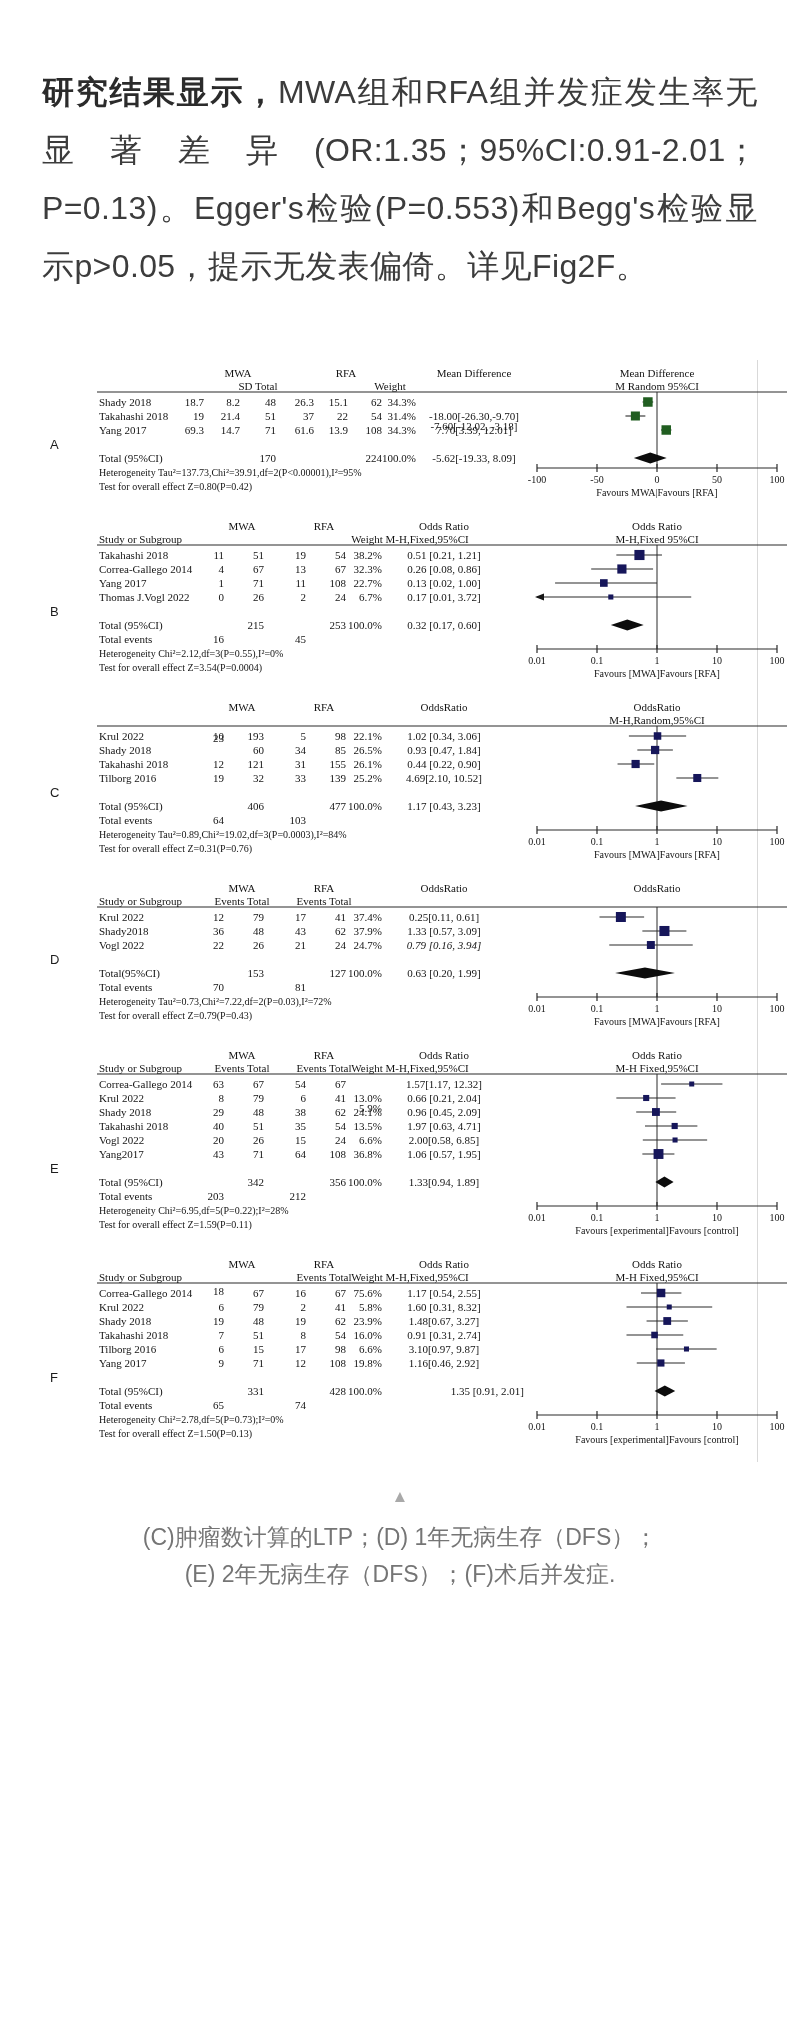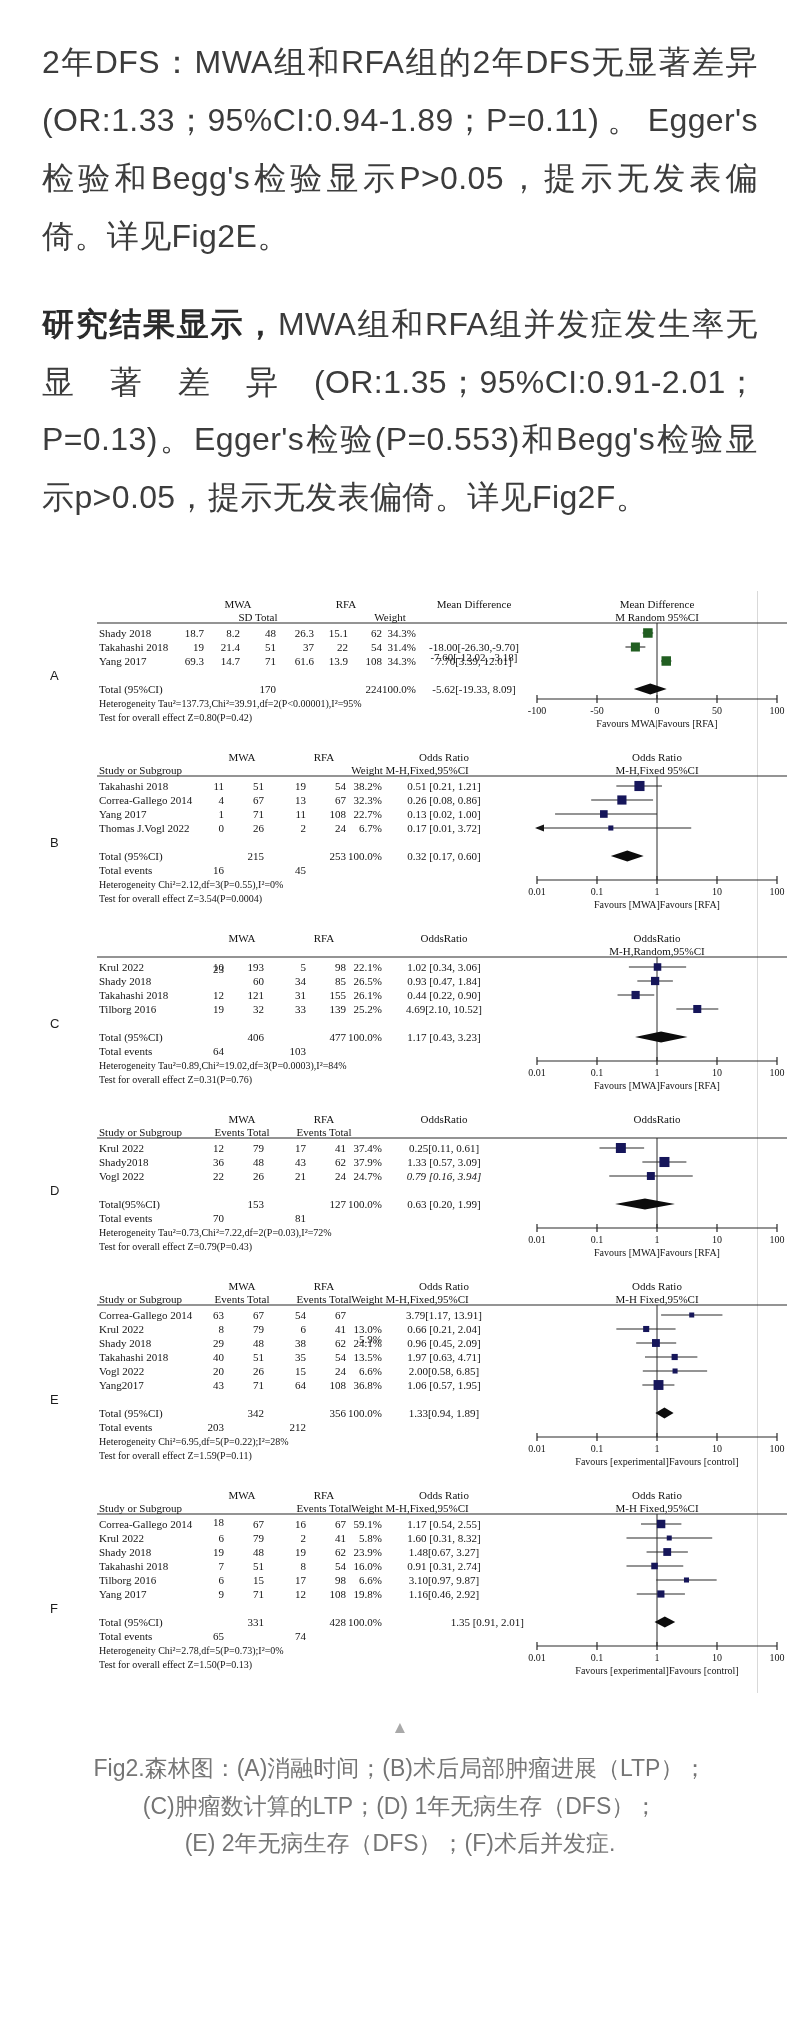--- a/index.html
+++ b/index.html
@@ -39,21 +39,20 @@
   
   .caption-wrap { margin-top:26px; text-align:center; }
   .triangle { color:#a9a9a9; font-size:17px; line-height:17px; }
   .caption { margin-top:14px; font-size:23px; line-height:1.62; color:#757575; }
 </style>
 </head>
 <body>
 
 <div class="content">
 
-  <p class="para">2年DFS：MWA组和RFA组的2年DFS无显著差异(OR:1.33；95%CI:0.94-1.89；P=0.11)。Egger's检验和Begg's检验显示P&gt;0.05，提示无发表偏倚。详见Fig2E。</p>
 
 
   <p class="para para2"><span class="bold-lead">研究结果显示，</span><span>MWA组和RFA组并发症发生率无显著差异(OR:1.35；95%CI:0.91-2.01；P=0.13)。Egger's检验(P=0.553)和Begg's检验显示p&gt;0.05，提示无发表偏倚。详见Fig2F。</span></p>
 
   <div class="figure" id="figure">
       <div class="panel" style="height: 149px;">
         <svg width="745" height="149" class="plot">
           <line x1="55" y1="26" x2="745" y2="26" stroke="#2b2b2b" stroke-width="1.2"></line>
           <line x1="615" y1="26" x2="615" y2="102" stroke="#2b2b2b" stroke-width="1"></line>
           <line x1="495" y1="102" x2="735" y2="102" stroke="#2b2b2b" stroke-width="1.2"></line>
@@ -360,21 +359,21 @@
         <div class="cell ctr" style="left: 155px; top: 14px; width: 90px;">Events Total</div>
         <div class="cell ctr" style="left: 237px; top: 14px; width: 90px;">Events Total</div>
         <div class="cell ctr" style="left: 278px; top: 14px; width: 180px;">Weight M-H,Fixed,95%CI</div>
         <div class="cell ctr" style="left: 530px; top: 14px; width: 170px;">M-H Fixed,95%CI</div>
         <div class="cell" style="left: 57px; top: 30px;">Correa-Gallego 2014</div>
         <div class="cell rnum" style="left: 126px; top: 30px;">63</div>
         <div class="cell rnum" style="left: 166px; top: 30px;">67</div>
         <div class="cell rnum" style="left: 208px; top: 30px;">54</div>
         <div class="cell rnum" style="left: 248px; top: 30px;">67</div>
         <div class="cell rnum" style="left: 284px; top: 30px; margin-top: 24px;">5.9%</div>
-        <div class="cell ctr" style="left: 322px; top: 30px; width: 160px;">3.79[1.17, 13.91]</div>
+        <div class="cell ctr" style="left: 322px; top: 30px; width: 160px;">1.57[1.17, 12.32]</div>
         <div class="cell" style="left: 57px; top: 44px;">Krul 2022</div>
         <div class="cell rnum" style="left: 126px; top: 44px;">8</div>
         <div class="cell rnum" style="left: 166px; top: 44px;">79</div>
         <div class="cell rnum" style="left: 208px; top: 44px;">6</div>
         <div class="cell rnum" style="left: 248px; top: 44px;">41</div>
         <div class="cell rnum" style="left: 284px; top: 44px;">13.0%</div>
         <div class="cell ctr" style="left: 322px; top: 44px; width: 160px;">0.66 [0.21, 2.04]</div>
         <div class="cell" style="left: 57px; top: 58px;">Shady 2018</div>
         <div class="cell rnum" style="left: 126px; top: 58px;">29</div>
         <div class="cell rnum" style="left: 166px; top: 58px;">48</div>
@@ -451,21 +450,21 @@
         <div class="cell ctr" style="left: 535px; top: 1px; width: 160px;">Odds Ratio</div>
         <div class="cell" style="left: 57px; top: 14px;">Study or Subgroup</div>
         <div class="cell ctr" style="left: 237px; top: 14px; width: 90px;">Events Total</div>
         <div class="cell ctr" style="left: 278px; top: 14px; width: 180px;">Weight M-H,Fixed,95%CI</div>
         <div class="cell ctr" style="left: 530px; top: 14px; width: 170px;">M-H Fixed,95%CI</div>
         <div class="cell" style="left: 57px; top: 30px;">Correa-Gallego 2014</div>
         <div class="cell rnum" style="left: 126px; top: 28px;">18</div>
         <div class="cell rnum" style="left: 166px; top: 30px;">67</div>
         <div class="cell rnum" style="left: 208px; top: 30px;">16</div>
         <div class="cell rnum" style="left: 248px; top: 30px;">67</div>
-        <div class="cell rnum" style="left: 284px; top: 30px;">59.1%</div>
+        <div class="cell rnum" style="left: 284px; top: 30px;">75.6%</div>
         <div class="cell ctr" style="left: 322px; top: 30px; width: 160px;">1.17 [0.54, 2.55]</div>
         <div class="cell" style="left: 57px; top: 44px;">Krul 2022</div>
         <div class="cell rnum" style="left: 126px; top: 44px;">6</div>
         <div class="cell rnum" style="left: 166px; top: 44px;">79</div>
         <div class="cell rnum" style="left: 208px; top: 44px;">2</div>
         <div class="cell rnum" style="left: 248px; top: 44px;">41</div>
         <div class="cell rnum" style="left: 284px; top: 44px;">5.8%</div>
         <div class="cell ctr" style="left: 322px; top: 44px; width: 160px;">1.60 [0.31, 8.32]</div>
         <div class="cell" style="left: 57px; top: 58px;">Shady 2018</div>
         <div class="cell rnum" style="left: 126px; top: 58px;">19</div>
@@ -511,19 +510,18 @@
         <div class="cell ctr small" style="left: 593px; top: 164px; width: 44px;">1</div>
         <div class="cell ctr small" style="left: 653px; top: 164px; width: 44px;">10</div>
         <div class="cell ctr small" style="left: 713px; top: 164px; width: 44px;">100</div>
         <div class="cell ctr small" style="left: 465px; top: 177px; width: 300px;">Favours [experimental]Favours [control]</div>
       </div>
     </div>
 
   <div class="caption-wrap">
     <div class="triangle">▲</div>
     <div class="caption">
-      <div>Fig2.森林图：(A)消融时间；(B)术后局部肿瘤进展（LTP）；</div>
       <div>(C)肿瘤数计算的LTP；(D) 1年无病生存（DFS）；</div>
       <div>(E) 2年无病生存（DFS）；(F)术后并发症.</div>
     </div>
   </div>
 
 </div>
 
 </body></html>

